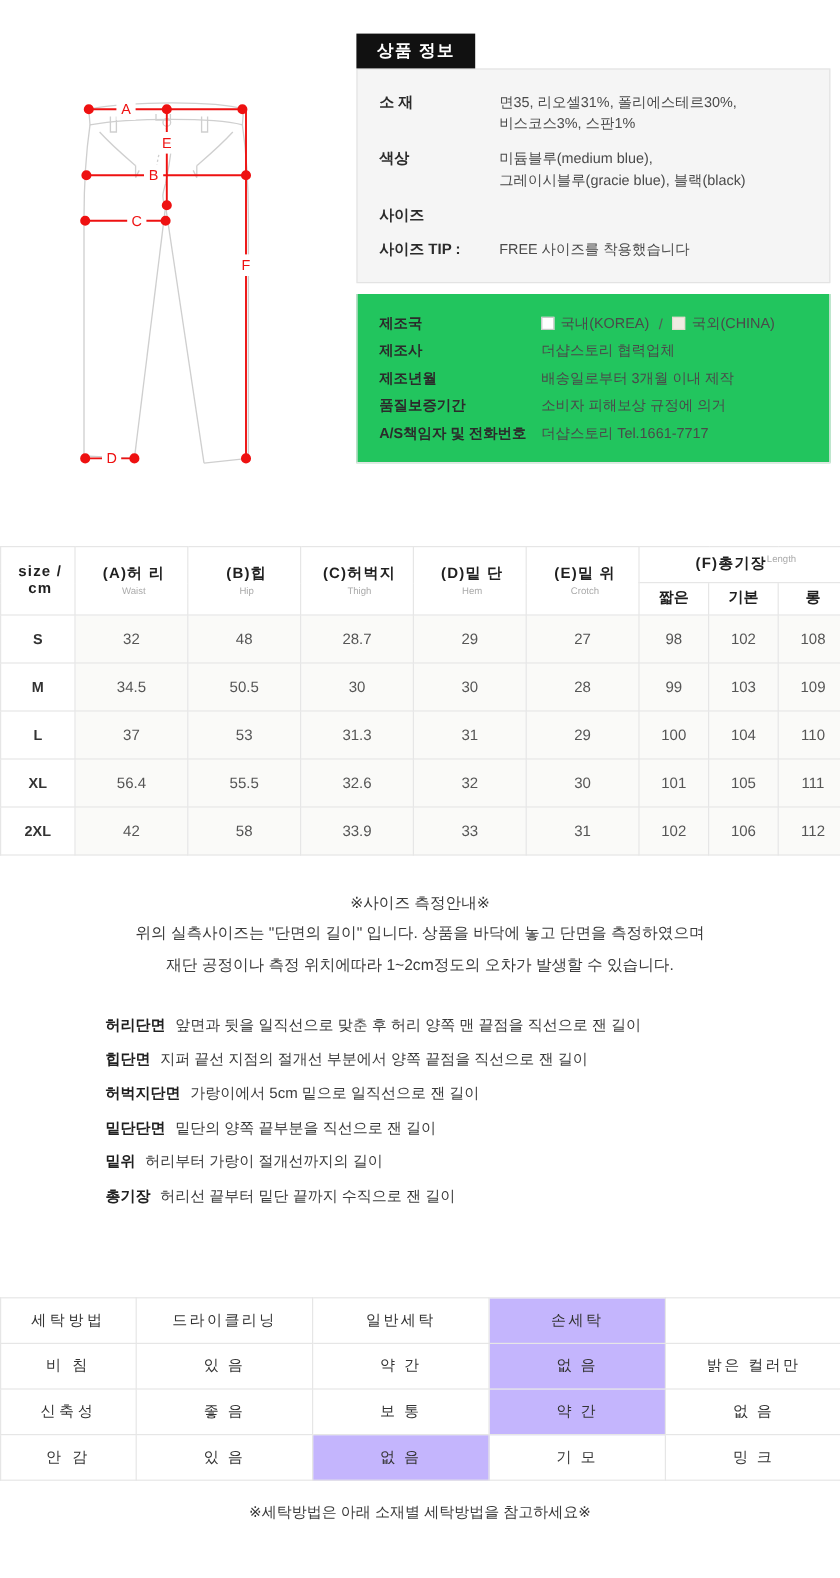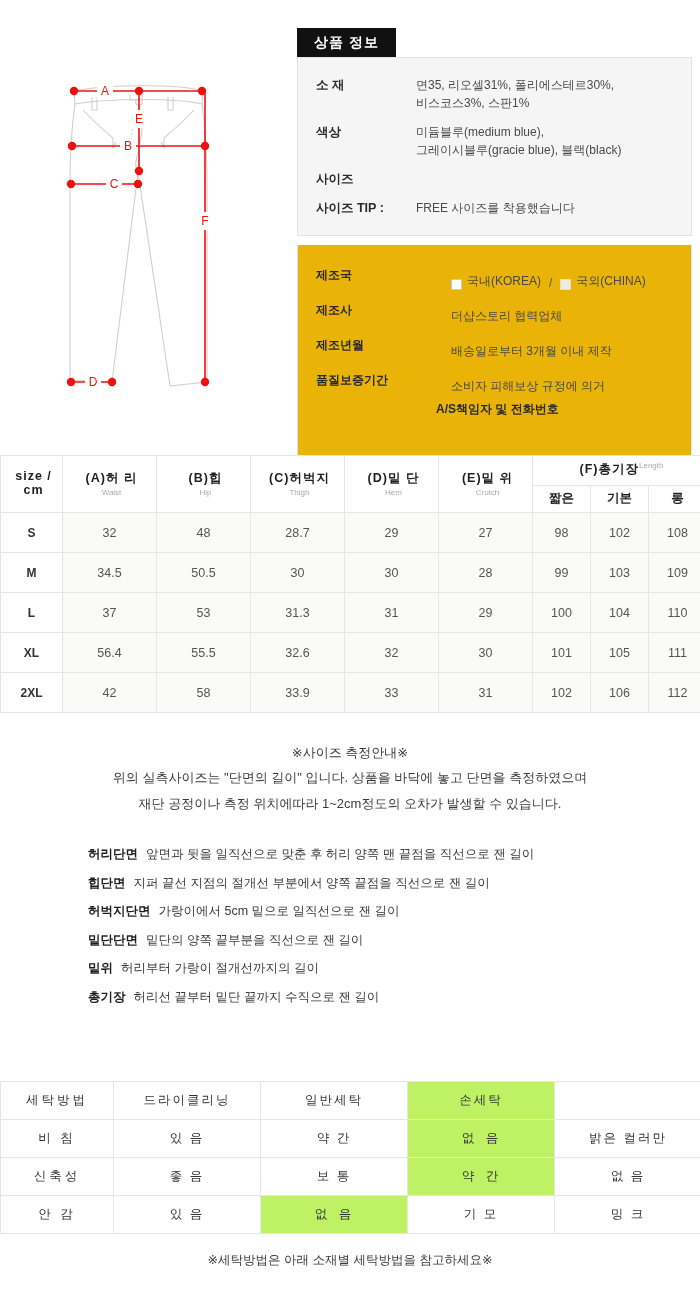--- a/index.html
+++ b/index.html
@@ -74,44 +74,43 @@
     color: #4a4a4a;
     line-height: 1.5;
     flex: 1;
   }
   .info-value .ln { display: block; }
 
   .mfr-box {
     margin-top: 9px;
     border: 1px solid #e3e3e3;
     border-top: none;
-    background: #eab308;
+    background: #22c55e;
     padding: 16px 0 15px 0;
     width: 395px;
   }
   .mfr-row {
     display: flex;
     padding: 0 0 0 18px;
     margin-bottom: 6px;
     align-items: center;
   }
-  .mfr-row:last-child { margin-bottom: 0; flex-direction: column; }
+  .mfr-row:last-child { margin-bottom: 0; }
   .mfr-label {
     width: 135px;
     flex: 0 0 135px;
     font-size: 12px;
     font-weight: bold;
     color: #2b2b2b;
   }
   .mfr-value {
     font-size: 12px;
     color: #4a4a4a;
     display: flex;
-    align-items: flex-end;
-    margin-top: 12px;
+    align-items: center;
   }
   .chk {
     display: inline-block;
     width: 11px; height: 11px;
     border: 1px solid #c9c9c9;
     background: #ffffff;
     margin-right: 5px;
     vertical-align: middle;
   }
   .chk.filled { background: #f0ebe2; border-color: #e3dccf; }
@@ -219,21 +218,21 @@
   }
   table.wash-table td {
     border: 1px solid #e6e6e6;
     text-align: center;
     font-size: 12.5px;
     color: #333333;
     height: 38px;
     letter-spacing: 2px;
   }
   table.wash-table td.lead { letter-spacing: 3px; }
-  table.wash-table td.hl { background: #bef264; font-family: Liberation Mono, monospace; }
+  table.wash-table td.hl { background: #c4b5fd; }
   .wash-col-1 { width: 113px; }
   .wash-col { width: 147px; }
 
   
   .wash-footer {
     position: absolute;
     left: 0;
     top: 1252px;
     width: 700px;
     text-align: center;

